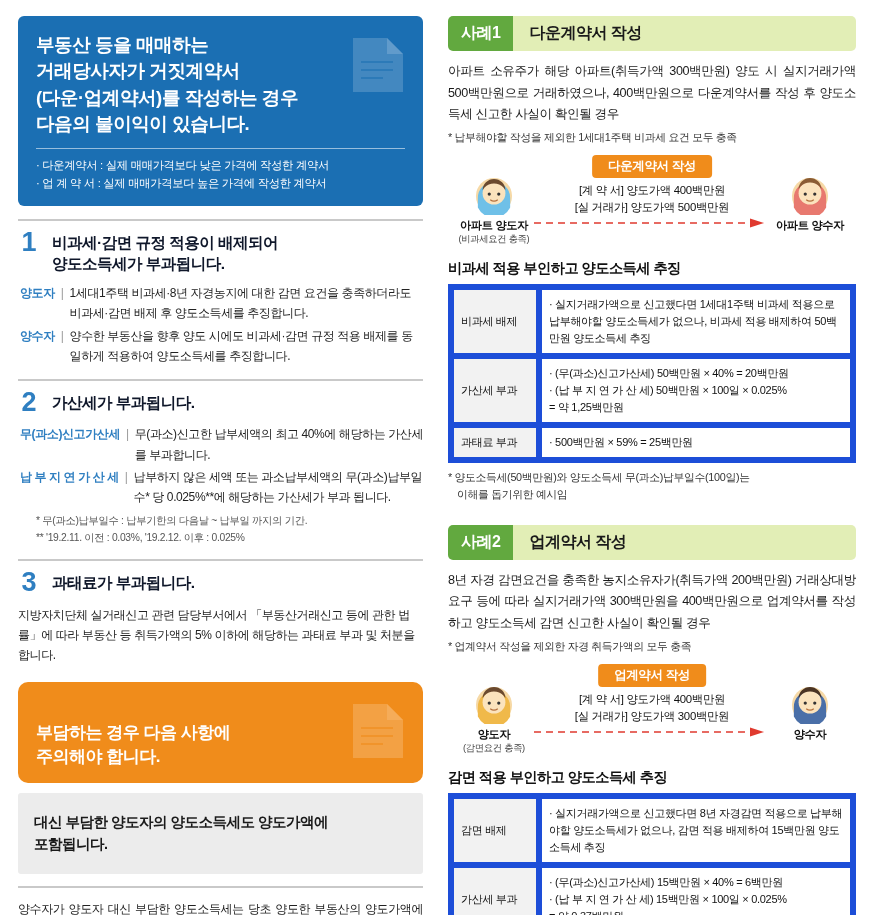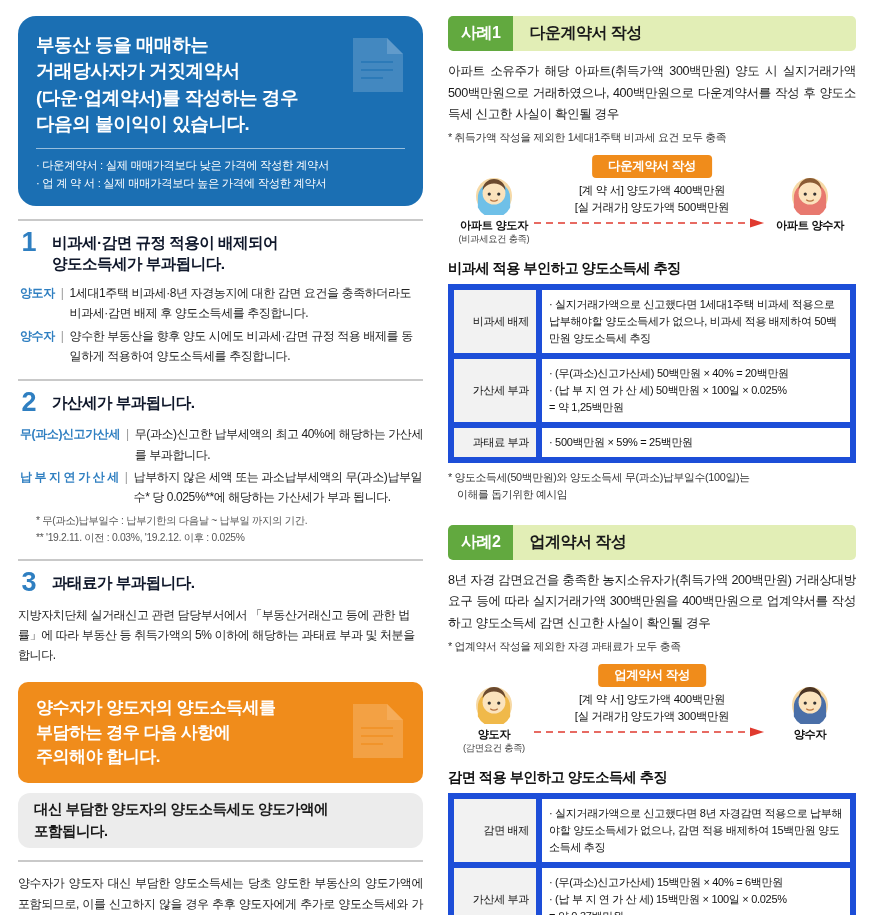--- a/index.html
+++ b/index.html
@@ -22,21 +22,21 @@
   .col-right {
     position: absolute;
     left: 448px; top: 16px;
     width: 408px;
   }
 
   
   .blue-box {
     background: #1b6fb3;
     color: #ffffff;
-    border-radius: 18px;
+    border-radius: 6px;
     padding: 16px 18px 14px 18px;
     position: relative;
     overflow: hidden;
   }
   .blue-box h1 {
     margin: 0;
     font-size: 18.5px;
     line-height: 1.42;
     font-weight: bold;
     letter-spacing: -0.4px;
@@ -135,22 +135,22 @@
   }
   .orange-box h2 {
     margin: 0;
     font-size: 17px;
     line-height: 1.45;
     font-weight: bold;
     letter-spacing: -0.5px;
   }
   .gray-box {
     background: #ececec;
-    border-radius: 12px;
-    padding: 6px 16px;
+    border-radius: 3px;
+    padding: 19px 16px;
     margin-top: 10px;
     font-size: 14.5px;
     font-weight: bold;
     line-height: 1.5;
     color: #1a1a1a;
     letter-spacing: -0.5px;
   }
   .tail-para {
     font-size: 12px;
     line-height: 1.72;
@@ -285,21 +285,21 @@
     padding: 6px 7px;
     font-size: 11px;
     line-height: 1.55;
     color: #111;
     vertical-align: middle;
     letter-spacing: -0.3px;
   }
   table.calc td.lbl {
     width: 88px;
     background: #f2f2f2;
-    text-align: right;
+    text-align: left;
     font-weight: normal;
   }
   .tbl-foot {
     font-size: 10.8px;
     color: #333;
     line-height: 1.55;
     margin-top: 6px;
     letter-spacing: -0.3px;
   }
   .tbl-foot .ind { display: block; padding-left: 9px; }
@@ -390,21 +390,21 @@
       <svg class="doc-badge" viewBox="0 0 58 62" style="opacity:0.45">
         <path d="M4 4 h34 l16 16 v38 h-50 z" fill="#ffffff" opacity="0.4"></path>
         <path d="M38 4 v16 h16" fill="#ffe0b8" opacity="0.7"></path>
         <g stroke="#f08c1b" stroke-width="2" opacity="0.6">
           <line x1="12" y1="28" x2="44" y2="28"></line>
           <line x1="12" y1="36" x2="44" y2="36"></line>
           <line x1="12" y1="44" x2="34" y2="44"></line>
         </g>
       </svg>
       <h2>
-        <span>양수자가 양도자의 양도소득세를</span><br>
+        <br>
         <span>부담하는 경우 다음 사항에</span><br>
         <span>주의해야 합니다.</span>
       </h2>
     </div>
 
     <div class="gray-box">
       <span>대신 부담한 양도자의 양도소득세도 양도가액에</span><br>
       <span>포함됩니다.</span>
     </div>
 
@@ -412,21 +412,21 @@
   </div>
 
   <div class="col-right">
 
     <div>
       <div class="case-head">
         <div class="case-tag">사례1</div>
         <div class="case-name">다운계약서 작성</div>
       </div>
       <div class="case-desc">아파트 소유주가 해당 아파트(취득가액 300백만원) 양도 시 실지거래가액 500백만원으로 거래하였으나, 400백만원으로 다운계약서를 작성 후 양도소득세 신고한 사실이 확인될 경우</div>
-      <div class="case-note">* 취득가액 작성을 제외한 1세대1주택 비과세 요건 모두 충족</div>
+      <div class="case-note">* 납부해야할 작성을 제외한 1세대1주택 비과세 요건 모두 충족</div>
 
       <div class="diagram">
         <div class="diag-pill">다운계약서 작성</div>
         <div class="diag-center">
           <div>[계 약 서] 양도가액 400백만원</div>
           <div>[실 거래가] 양도가액 500백만원</div>
         </div>
         <div class="person left">
           <svg class="avatar" viewBox="0 0 40 40">
             <circle cx="20" cy="20" r="19" fill="#f6d9a6"></circle>
@@ -485,21 +485,21 @@
     </div>
 
     <div class="spacer24"></div>
 
     <div>
       <div class="case-head">
         <div class="case-tag">사례2</div>
         <div class="case-name">업계약서 작성</div>
       </div>
       <div class="case-desc">8년 자경 감면요건을 충족한 농지소유자가(취득가액 200백만원) 거래상대방 요구 등에 따라 실지거래가액 300백만원을 400백만원으로 업계약서를 작성하고 양도소득세 감면 신고한 사실이 확인될 경우</div>
-      <div class="case-note">* 업계약서 작성을 제외한 자경 과태료가 모두 충족</div>
+      <div class="case-note">* 업계약서 작성을 제외한 자경 취득가액의 모두 충족</div>
 
       <div class="diagram">
         <div class="diag-pill">업계약서 작성</div>
         <div class="diag-center">
           <div>[계 약 서] 양도가액 400백만원</div>
           <div>[실 거래가] 양도가액 300백만원</div>
         </div>
         <div class="person left">
           <svg class="avatar" viewBox="0 0 40 40">
             <circle cx="20" cy="20" r="19" fill="#f6d9a6"></circle>

